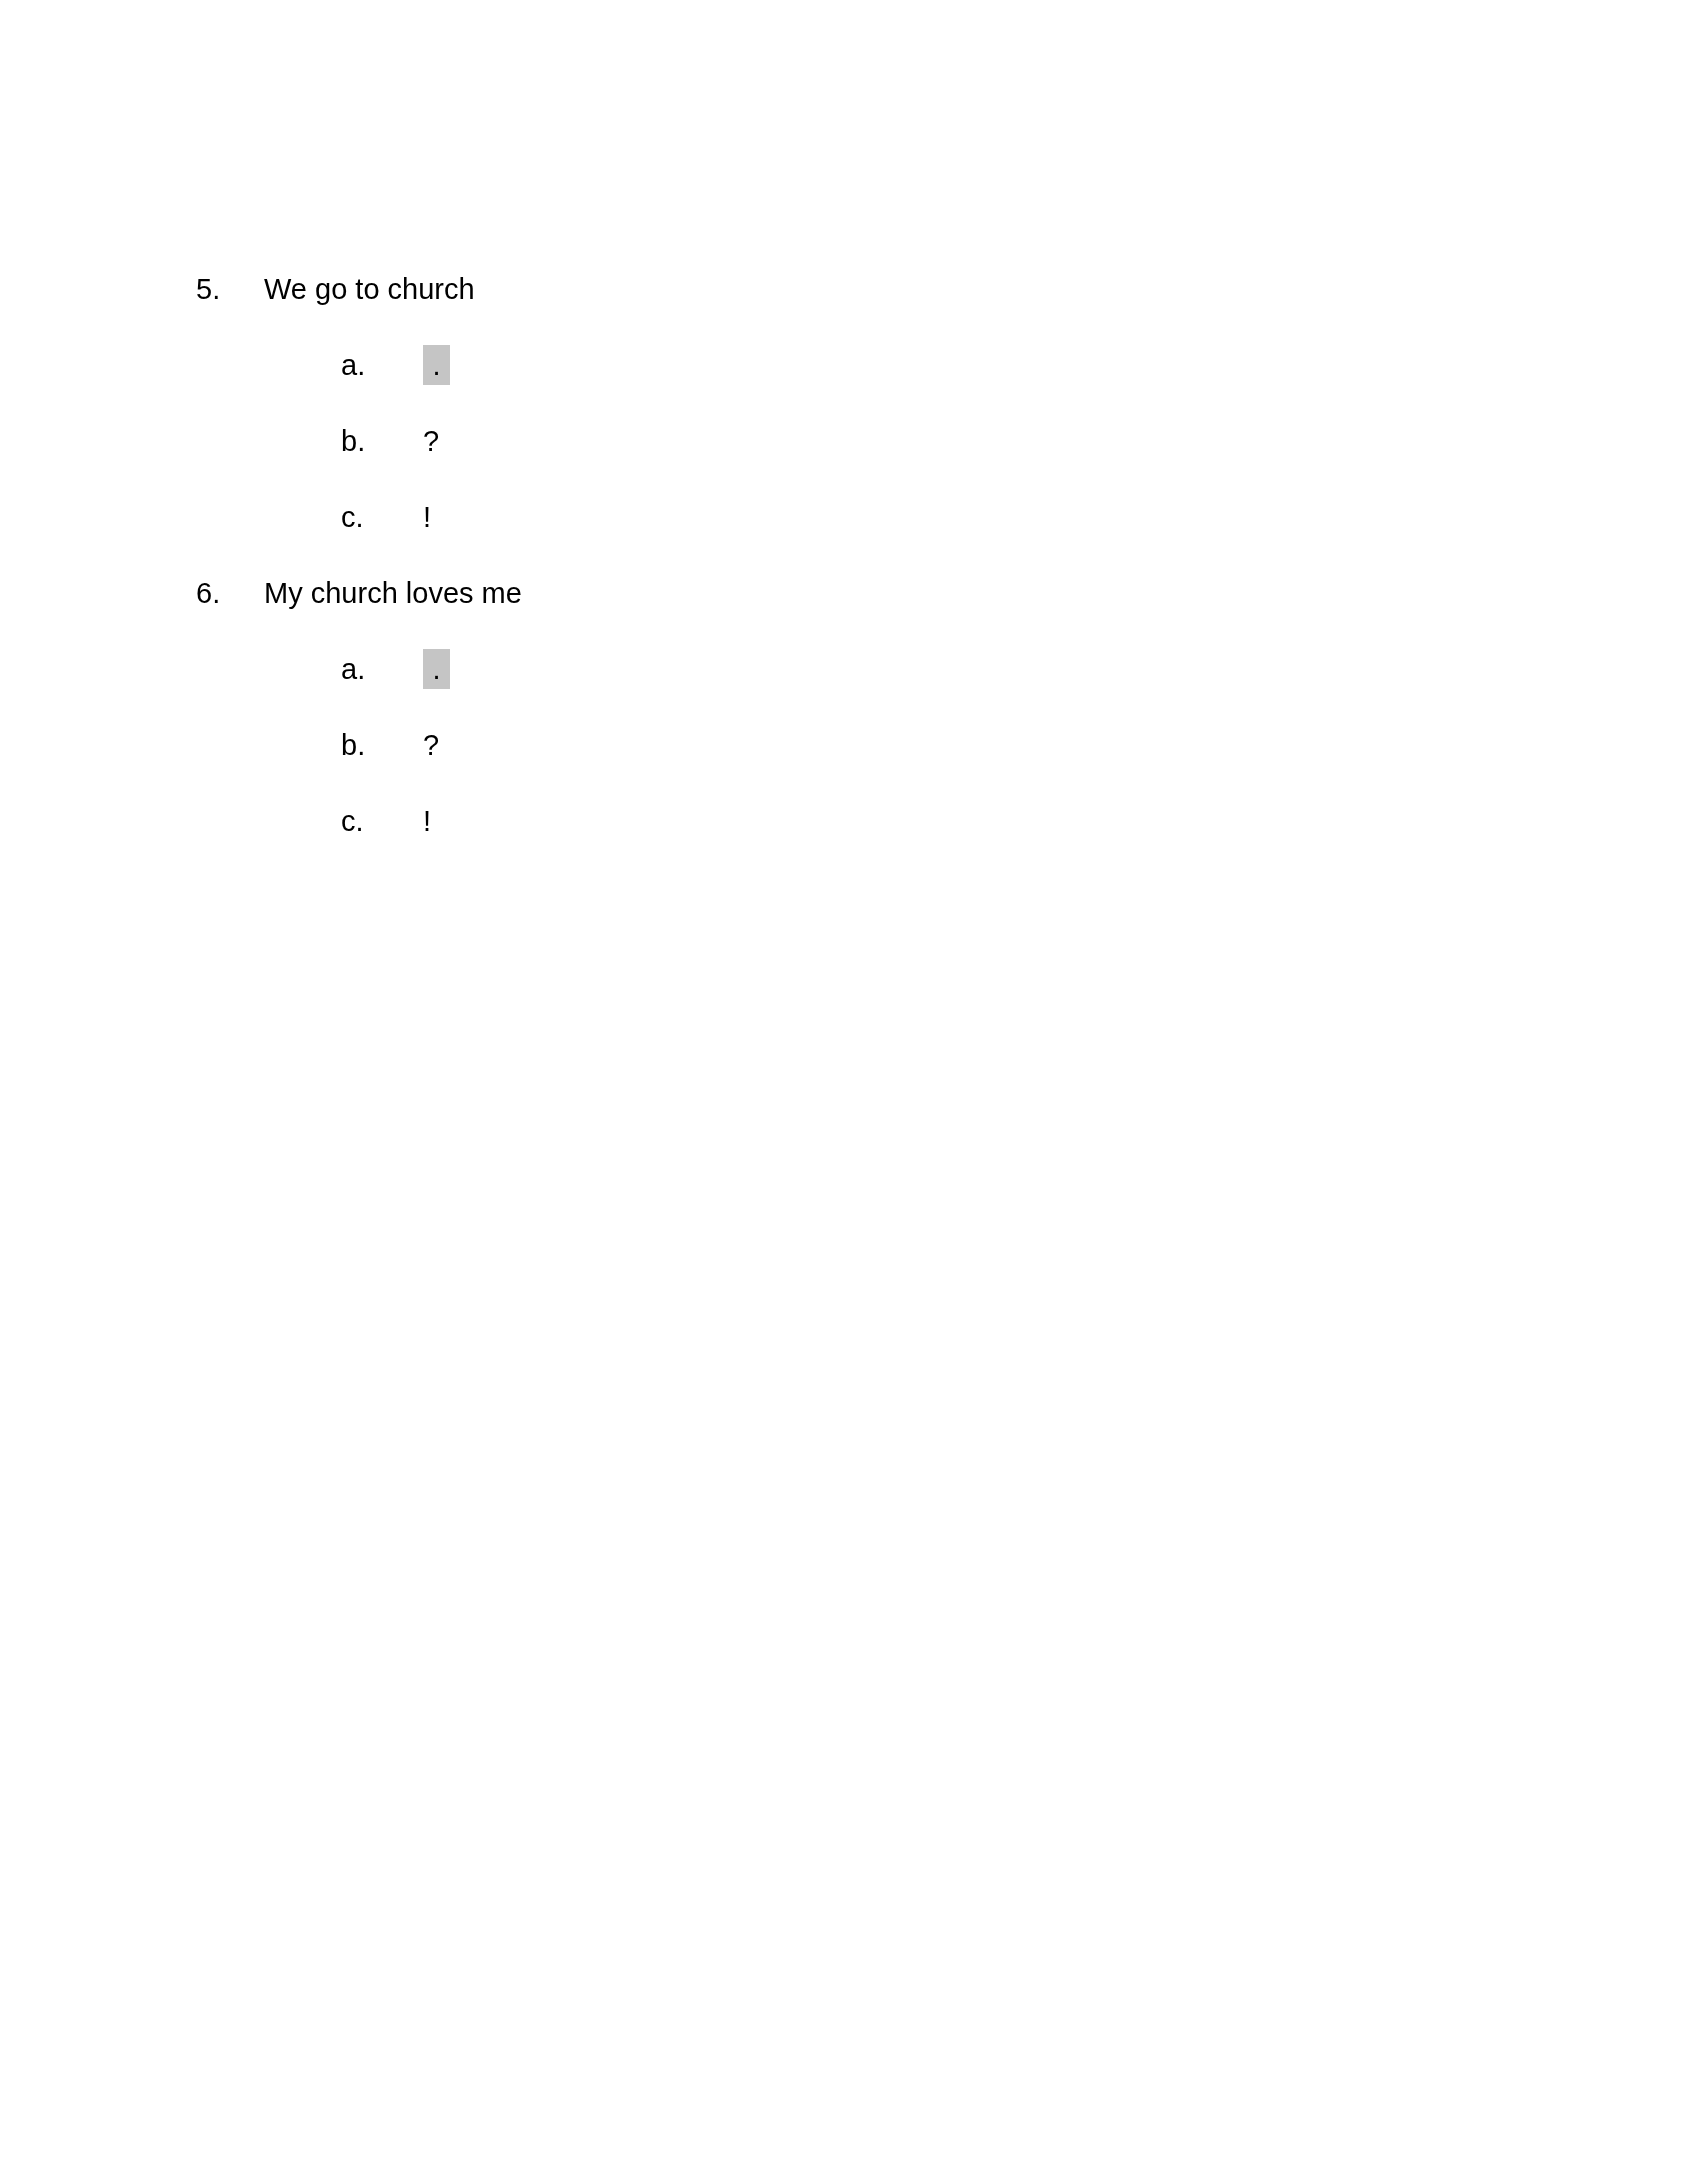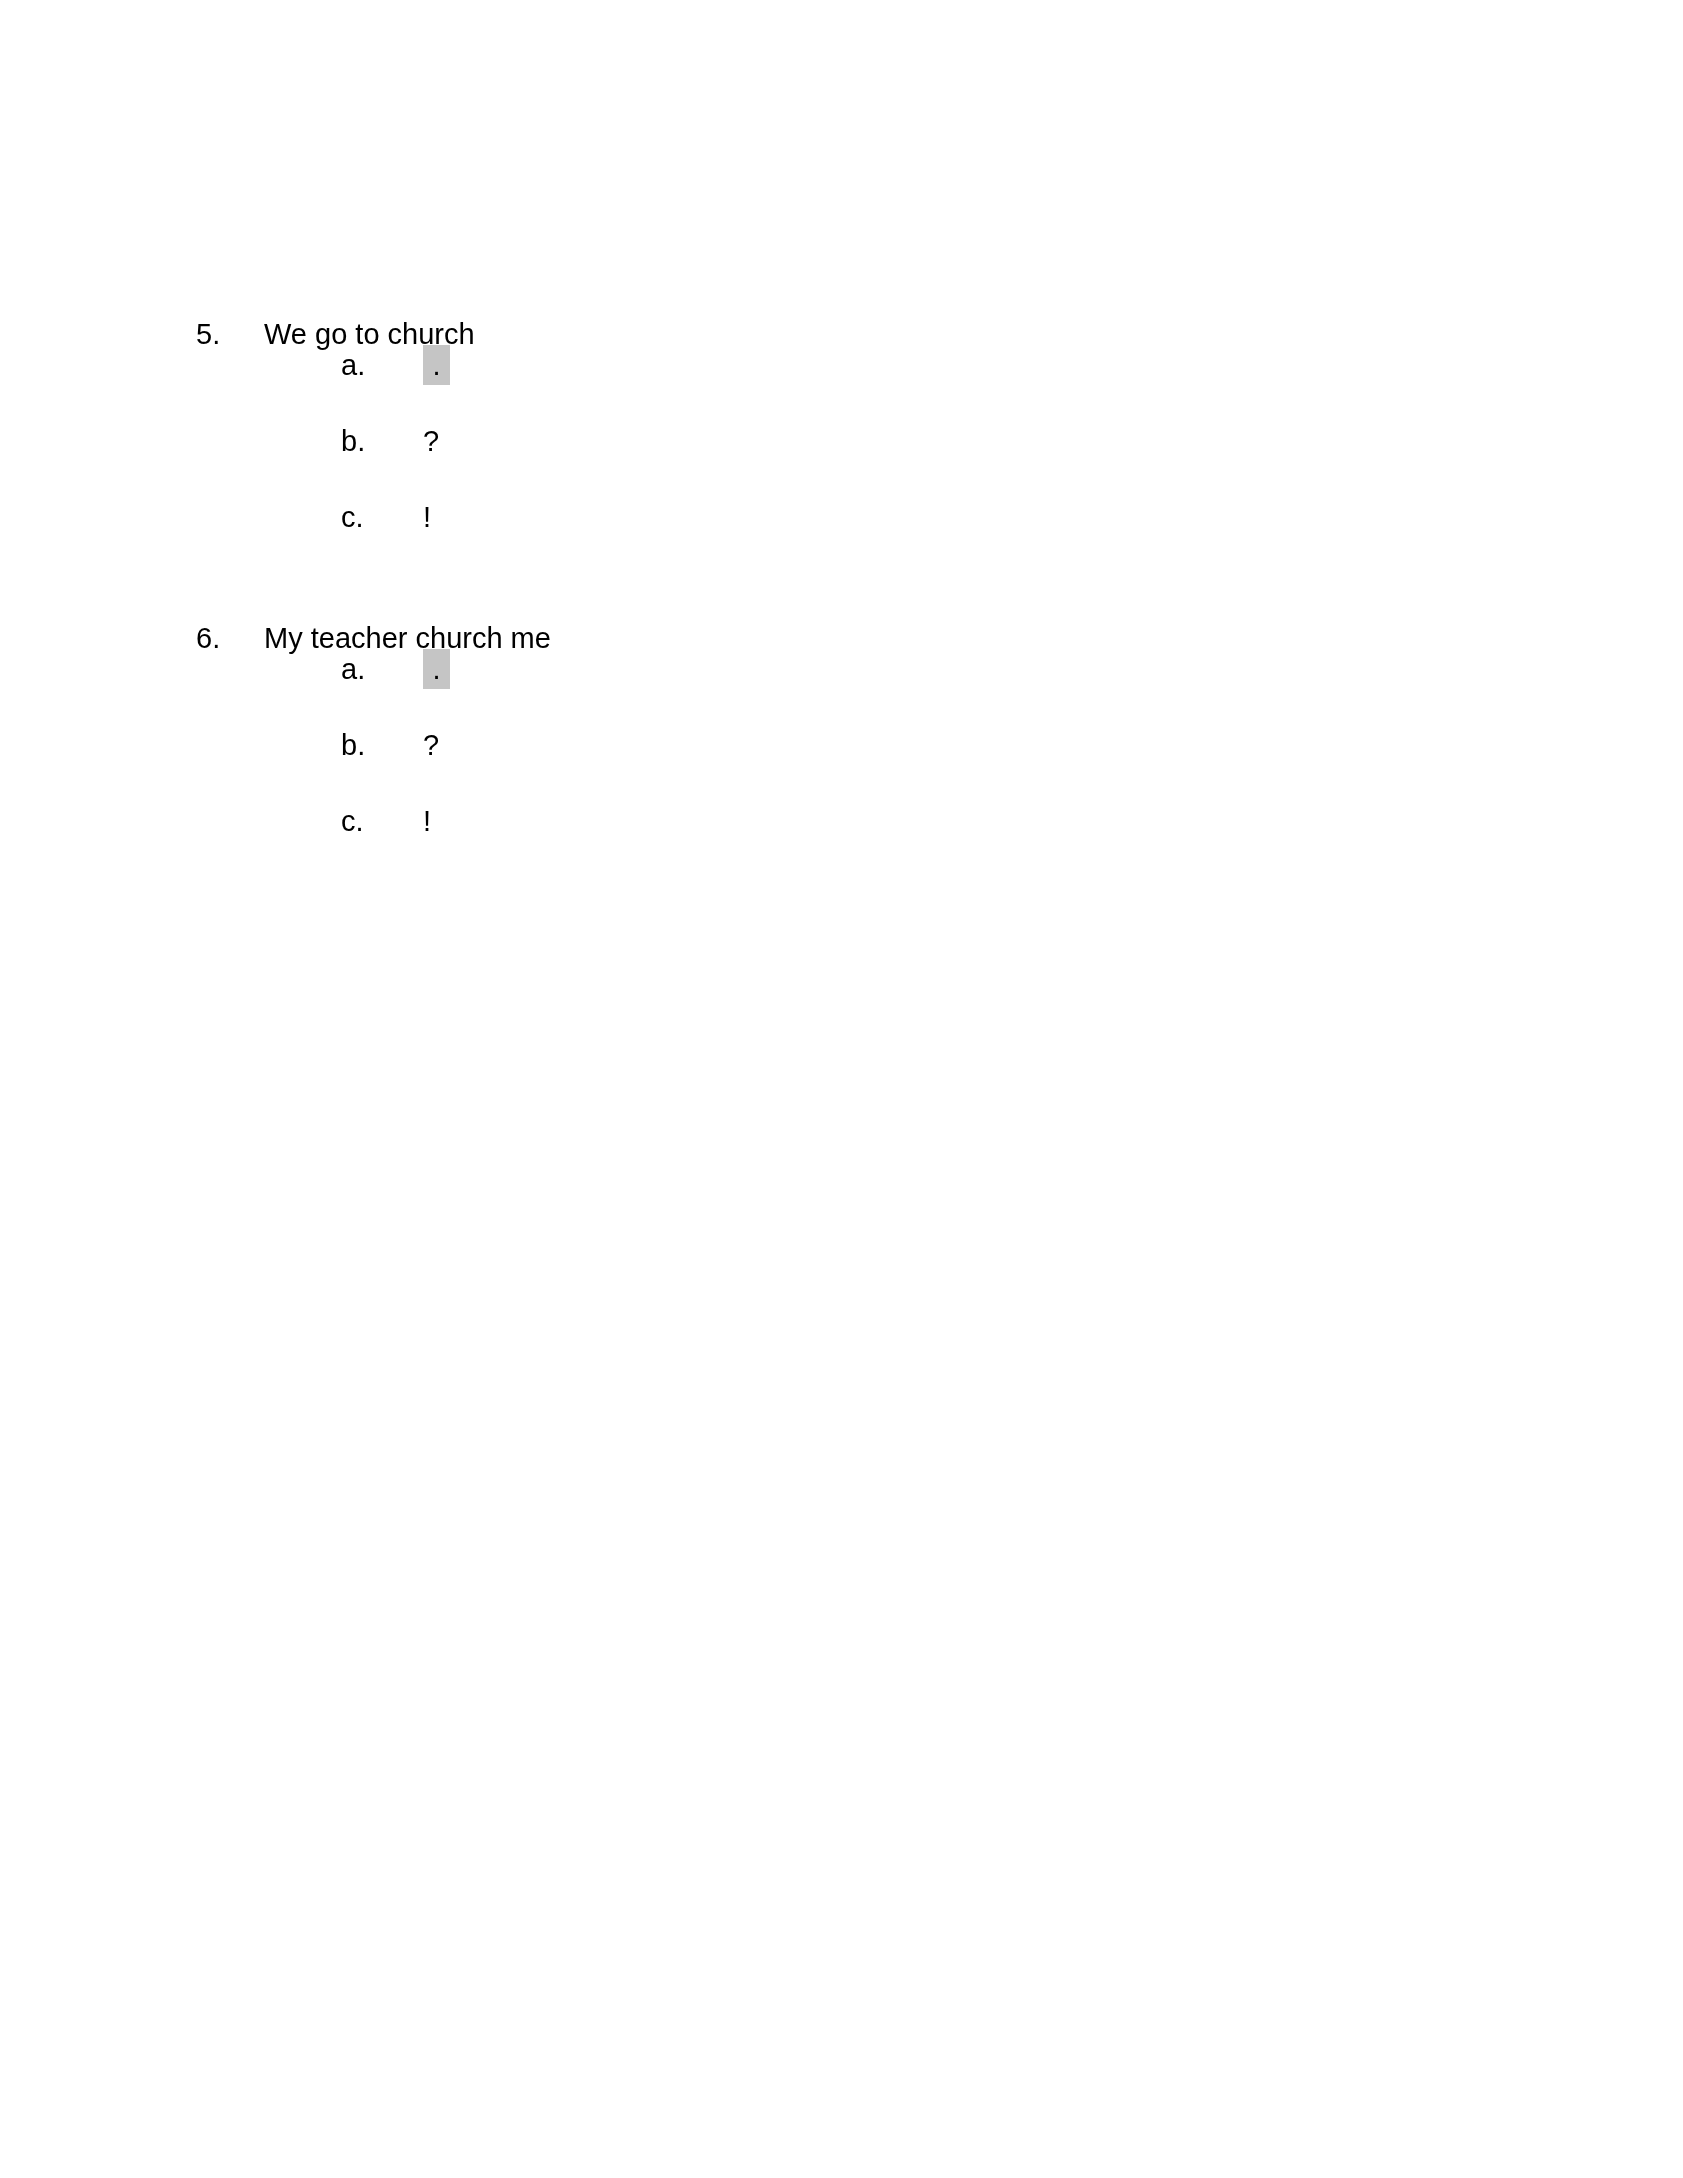--- a/index.html
+++ b/index.html
@@ -27,21 +27,20 @@
     line-height: 40px;
     margin-bottom: 36px;
     white-space: pre;
   }
   .q-number {
     display: inline-block;
     width: 68px;
   }
   .q-text {
     display: inline-block;
-    margin-top: 45px;
   }
   .option-row {
     margin-left: 145px;
   }
   .opt-letter {
     display: inline-block;
     width: 82px;
   }
   .opt-punct {
     display: inline-block;
@@ -76,21 +75,21 @@
       </div>
       <div class="row option-row">
         <span class="opt-letter">c.</span>
         <span class="opt-punct">!</span>
       </div>
     </div>
 
     <div class="q-block">
       <div class="row">
         <span class="q-number">6.</span>
-        <span class="q-text">My teacher church me</span>
+        <span class="q-text">My church loves me</span>
       </div>
       <div class="row option-row">
         <span class="opt-letter">a.</span>
         <span class="opt-punct hl">.</span>
       </div>
       <div class="row option-row">
         <span class="opt-letter">b.</span>
         <span class="opt-punct">?</span>
       </div>
       <div class="row option-row">

